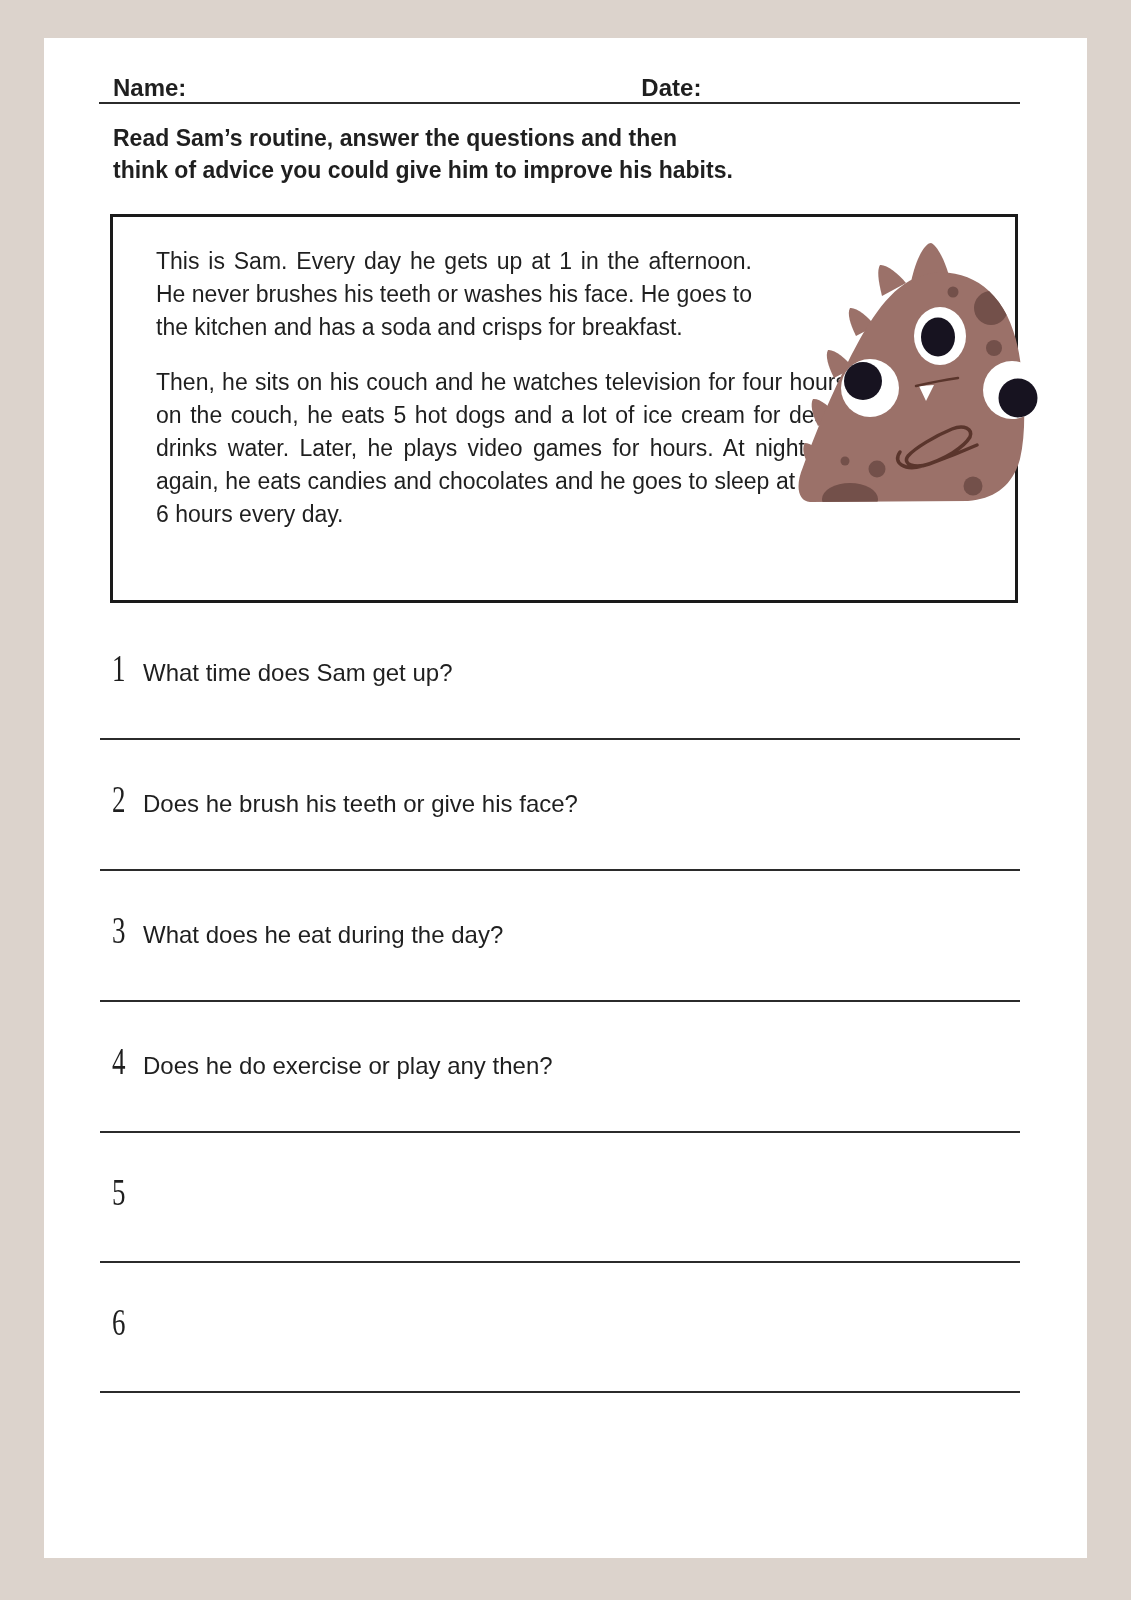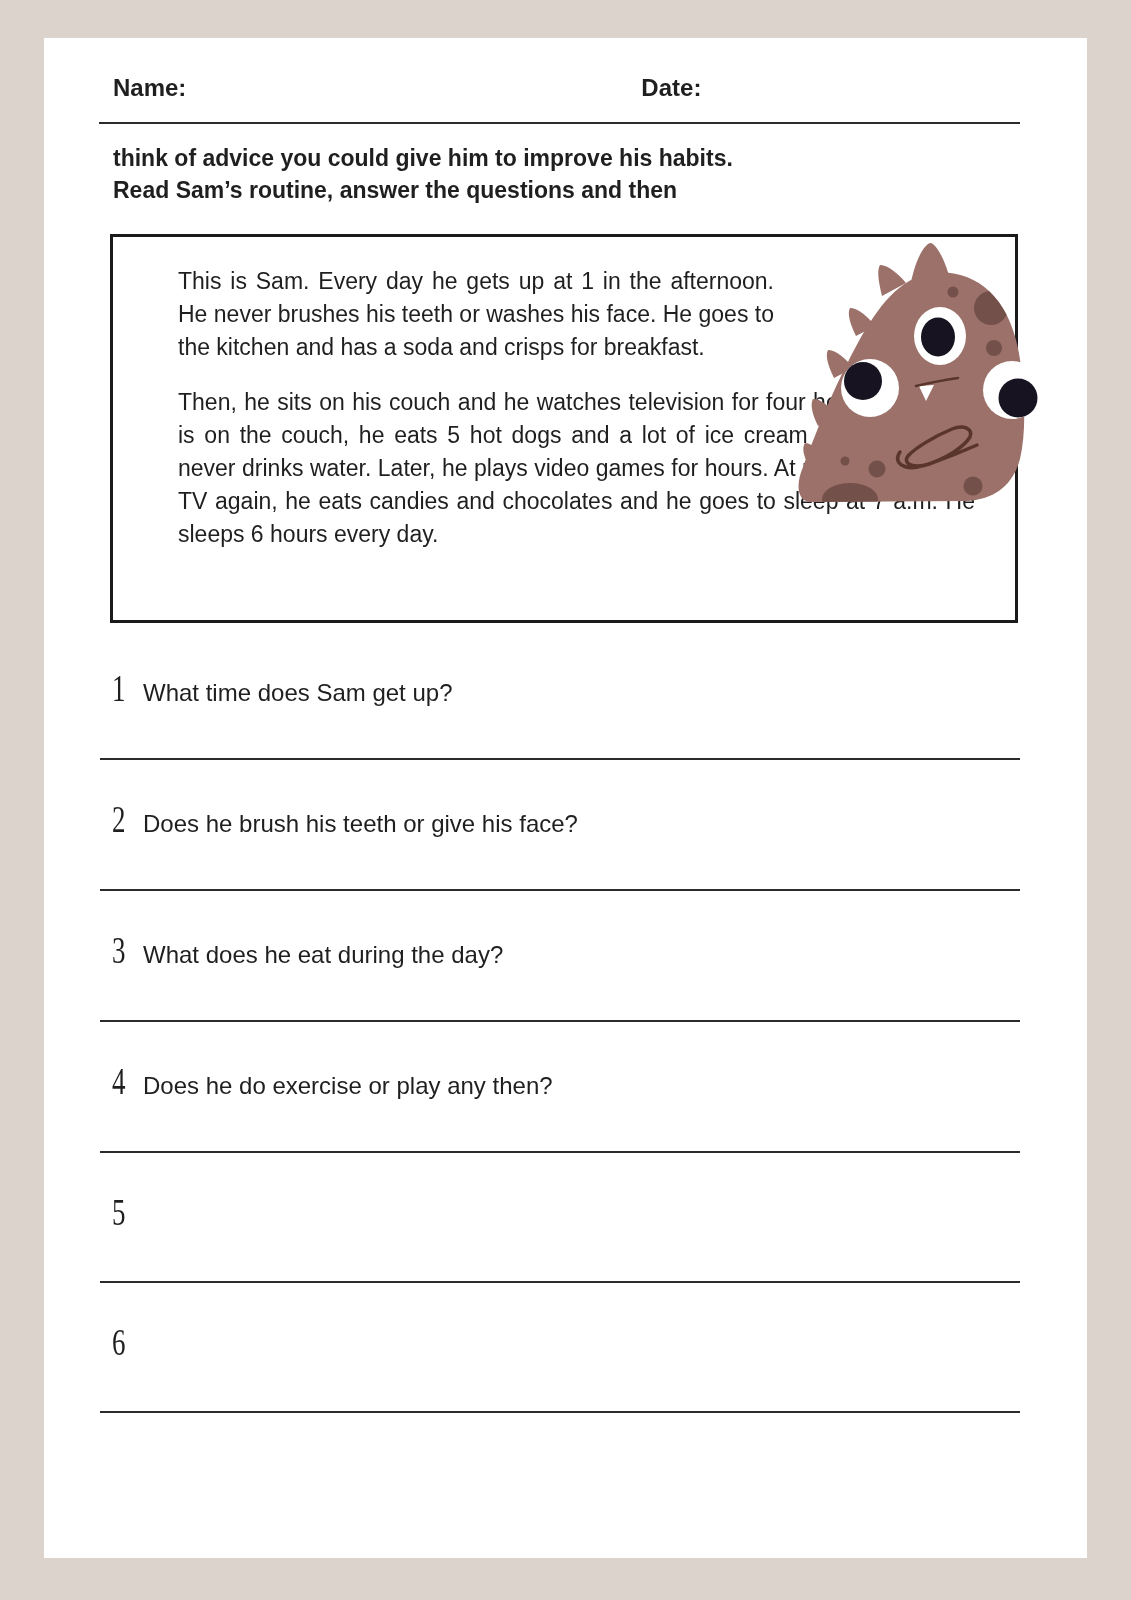--- a/index.html
+++ b/index.html
@@ -15,21 +15,21 @@
   .paper {
     position: absolute; left: 44px; top: 38px;
     width: 1043px; height: 1520px;
     background: var(--paper-color, #ffffff);
   }
 
   
   .header-row {
     position: relative;
     margin: 36px 67px 0 55px;
-    padding: 0 0 20px 14px;
+    padding: 0 0 0 14px;
     border-bottom: 2px solid var(--line-color, #2b2b2b);
     display: flex; align-items: flex-end;
     font-weight: bold; font-size: 24px; line-height: 28px;
   }
   .name-blank { width: 455px; flex: none; align-self: stretch; }
   .date-blank { flex: 1; align-self: stretch; }
 
   
   .title-wrap { margin: 38px 0 0 67px; height: 80px; white-space: nowrap; }
   .title-text {
@@ -46,21 +46,21 @@
   .instructions {
     margin: 18px 0 0 69px;
     font-weight: bold; font-size: 23px; line-height: 32px;
   }
 
   
   .reading-box {
     margin: 28px 0 0 66px;
     width: 908px; min-height: 389px;
     border: 3px solid #1a1a1a;
-    padding: 28px 40px 28px 65px;
+    padding: 28px 40px 28px 43px;
     font-size: 23px; line-height: 33px;
     text-align: justify;
   }
   .reading-box p { margin: 0; }
   .p1 { width: 596px; }
   .p2 { margin-top: 22px !important; }
 
   
   .monster {
     position: absolute; left: 754px; top: 198px;
@@ -97,22 +97,22 @@
 
   <div class="header-row">
     <span>Name:</span>
     <span class="name-blank"></span>
     <span>Date:</span>
     <span class="date-blank"></span>
   </div>
 
 
   <div class="instructions">
+    <div>Read Sam’s routine, answer the questions and then</div>
     <div>think of advice you could give him to improve his habits.</div>
-    <div>Read Sam’s routine, answer the questions and then</div>
   </div>
 
   <div class="reading-box">
     <p class="p1">This is Sam. Every day he gets up at 1 in the afternoon. He never brushes his teeth or washes his face. He goes to the kitchen and has a soda and crisps for breakfast.</p>
     <p class="p2">Then, he sits on his couch and he watches television for four hours. While he is on the couch, he eats 5 hot dogs and a lot of ice cream for dessert. He never drinks water. Later, he plays video games for hours. At night he watches TV again, he eats candies and chocolates and he goes to sleep at 7 a.m. He sleeps 6 hours every day.</p>
   </div>
 
   <svg class="monster" viewBox="0 0 244 272" xmlns="http://www.w3.org/2000/svg" aria-hidden="true">
     <defs>
       <clipPath id="bodyclip">

